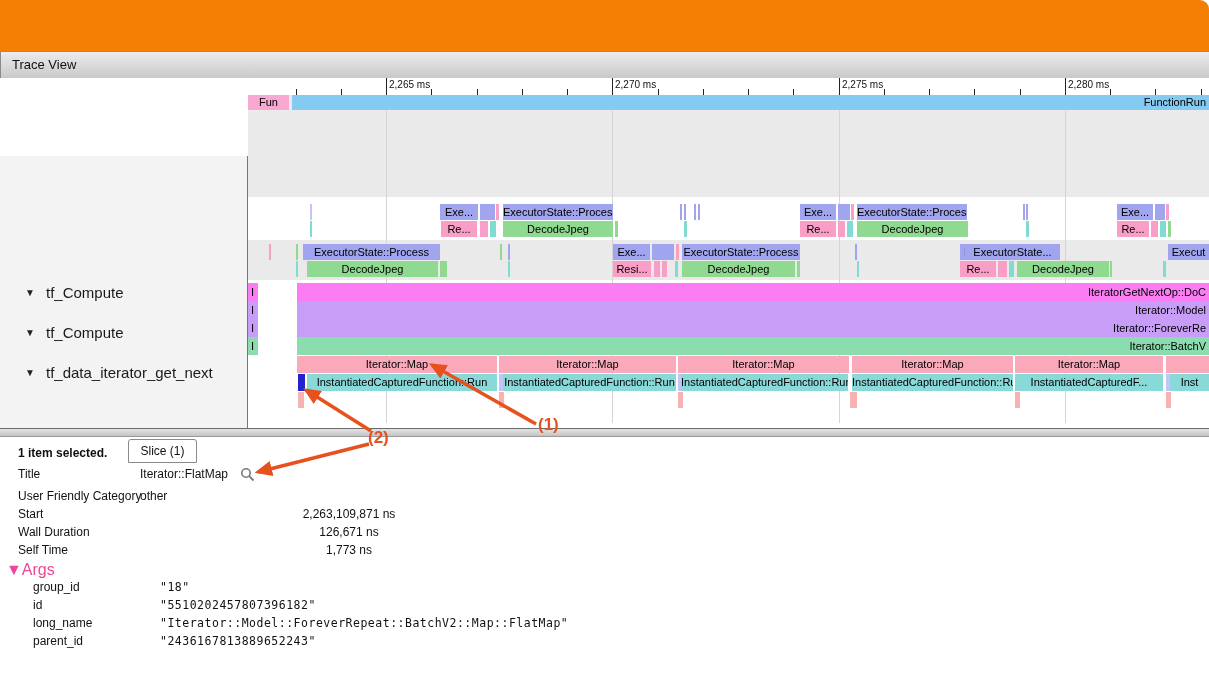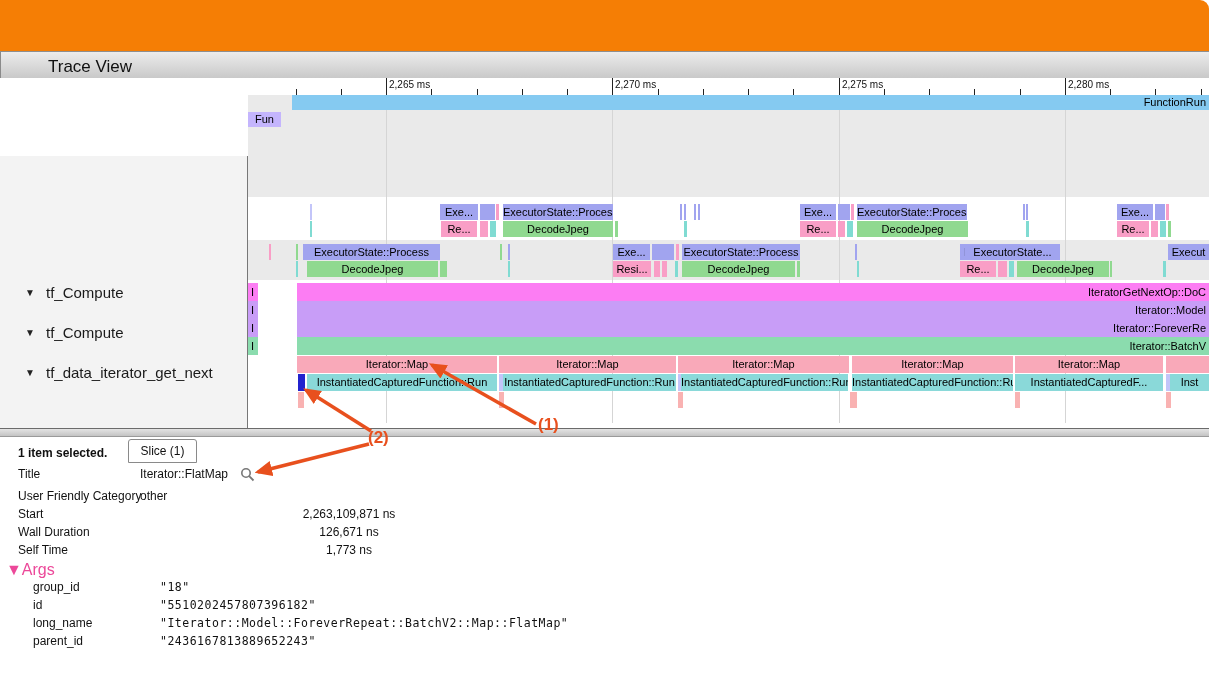--- a/index.html
+++ b/index.html
@@ -3,21 +3,21 @@
 <meta charset="utf-8">
 <style>
   html,body{margin:0;padding:0;background:#fff;}
   #stage{position:relative;width:1209px;height:686px;overflow:hidden;
          font-family:"Liberation Sans",sans-serif;background:#fff;color:#000;}
   
   #orange-bar{position:absolute;left:0;top:0;width:1209px;height:51px;border-top-right-radius:9px;}
   #trace-bar{position:absolute;left:0;top:51px;width:1209px;height:26px;
              background:linear-gradient(#ececec,#c9c9c9);
              border-top:1px solid #8e8e8e;border-bottom:1px solid #5a5a5a;}
-  #trace-bar span{position:absolute;left:12px;top:5px;font-size:17px;color:#111;margin-left:36px;}
+  #trace-bar span{position:absolute;left:12px;top:5px;font-size:13px;color:#111;}
   #left-edge{position:absolute;left:0;top:52px;width:1px;height:634px;background:#8a8a8a;}
   
   #timeline{position:absolute;left:0;top:78px;width:1209px;height:350px;background:#fff;}
   .band{position:absolute;left:248px;width:961px;}
   .gridline{position:absolute;width:1px;background:#d5d5d5;}
   #ruler{position:absolute;left:248px;top:0;width:961px;height:17px;background:#fff;overflow:hidden;}
   .tick-minor{position:absolute;bottom:0;width:1px;height:6px;background:#222;}
   .tick-major{position:absolute;top:0;width:1px;height:17px;background:#222;}
   .tick-label{position:absolute;top:1px;font-size:10px;color:#111;white-space:nowrap;}
   #sidebar{position:absolute;left:0;top:78px;width:247px;height:350px;background:#f3f3f3;border-right:1px solid #777;}
@@ -91,21 +91,21 @@
         <div class="tick-major" style="left: 138px;"></div>
         <div class="tick-label" style="left: 141px;">2,265 ms</div>
         <div class="tick-major" style="left: 364px;"></div>
         <div class="tick-label" style="left: 367px;">2,270 ms</div>
         <div class="tick-major" style="left: 591px;"></div>
         <div class="tick-label" style="left: 594px;">2,275 ms</div>
         <div class="tick-major" style="left: 817px;"></div>
         <div class="tick-label" style="left: 820px;">2,280 ms</div>
       </div>
     <div id="slices">
-        <div class="slice" style="left: 248px; top: 34px; width: 33px; height: 15px; line-height: 15px; background: #c4b5fd;">Fun</div>
+        <div class="slice" style="left: 248px; top: 17px; width: 41px; height: 15px; line-height: 15px; background: #f9a8d4;">Fun</div>
         <div class="slice ar" style="left: 292px; top: 17px; width: 917px; height: 15px; line-height: 15px; background: rgb(133, 202, 241);">FunctionRun</div>
         <div class="slice" style="left: 310px; top: 126px; width: 2px; height: 16px; line-height: 16px; background: rgb(195, 197, 249);"></div>
         <div class="slice" style="left: 440px; top: 126px; width: 38px; height: 16px; line-height: 16px; background: rgb(161, 164, 239);">Exe...</div>
         <div class="slice" style="left: 480px; top: 126px; width: 15px; height: 16px; line-height: 16px; background: rgb(161, 164, 239);"></div>
         <div class="slice" style="left: 496px; top: 126px; width: 3px; height: 16px; line-height: 16px; background: rgb(249, 158, 198);"></div>
         <div class="slice" style="left: 503px; top: 126px; width: 110px; height: 16px; line-height: 16px; background: rgb(161, 164, 239);">ExecutorState::Process</div>
         <div class="slice" style="left: 680px; top: 126px; width: 2px; height: 16px; line-height: 16px; background: rgb(161, 164, 239);"></div>
         <div class="slice" style="left: 684px; top: 126px; width: 2px; height: 16px; line-height: 16px; background: rgb(161, 164, 239);"></div>
         <div class="slice" style="left: 694px; top: 126px; width: 2px; height: 16px; line-height: 16px; background: rgb(161, 164, 239);"></div>
         <div class="slice" style="left: 698px; top: 126px; width: 2px; height: 16px; line-height: 16px; background: rgb(161, 164, 239);"></div>

